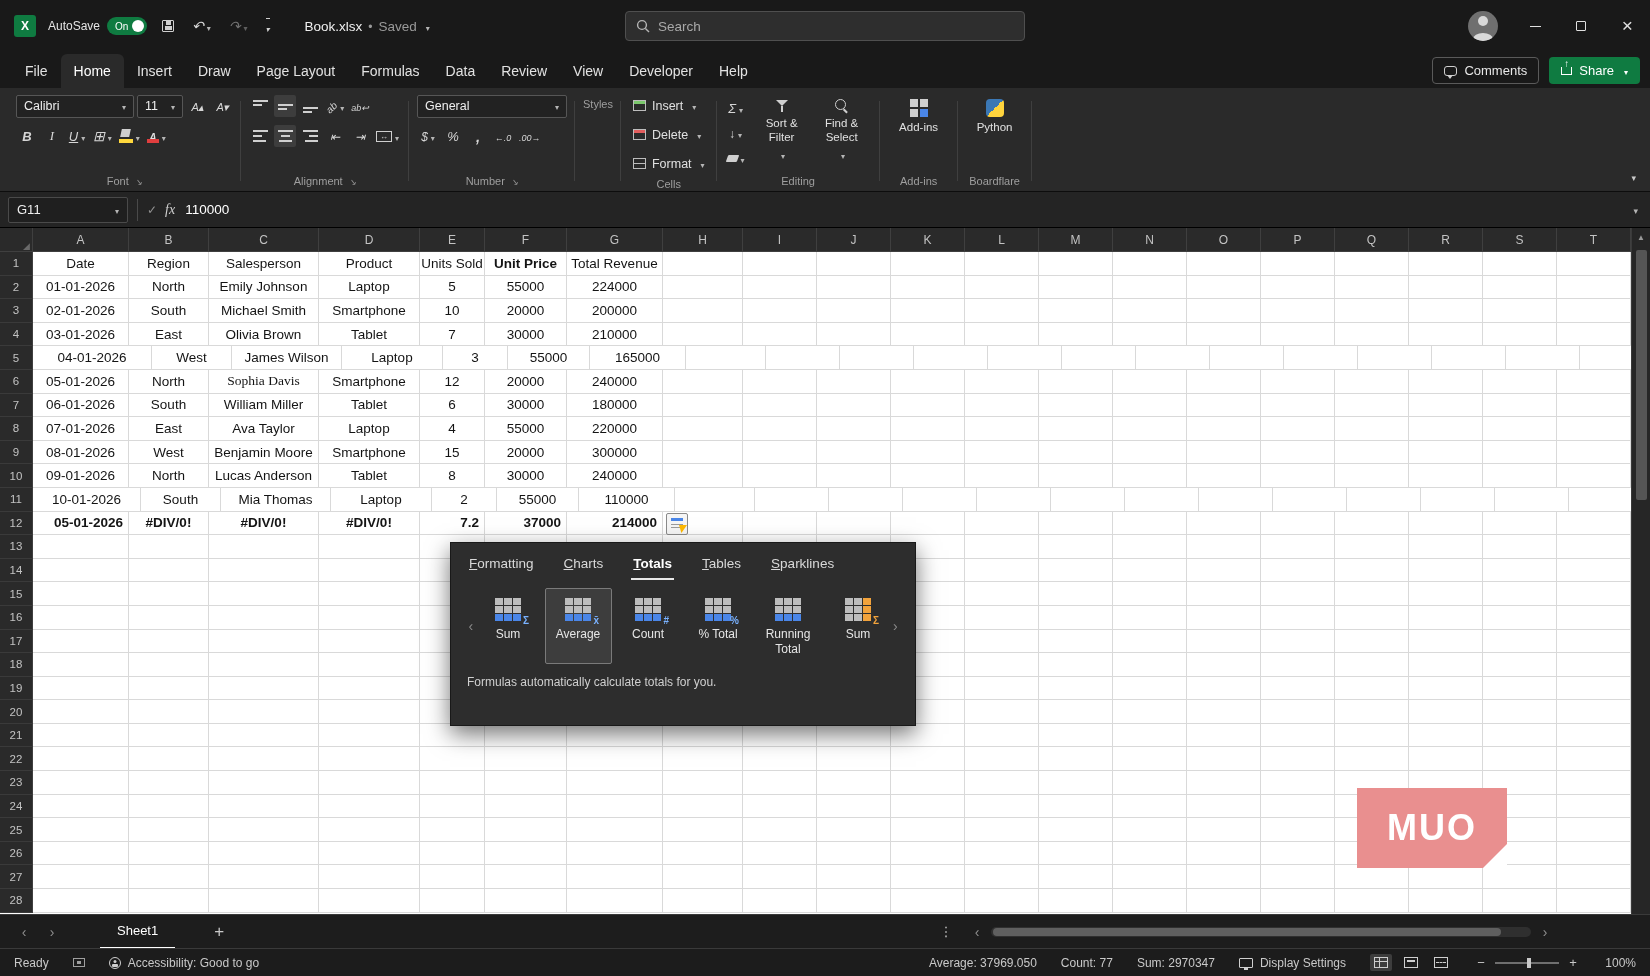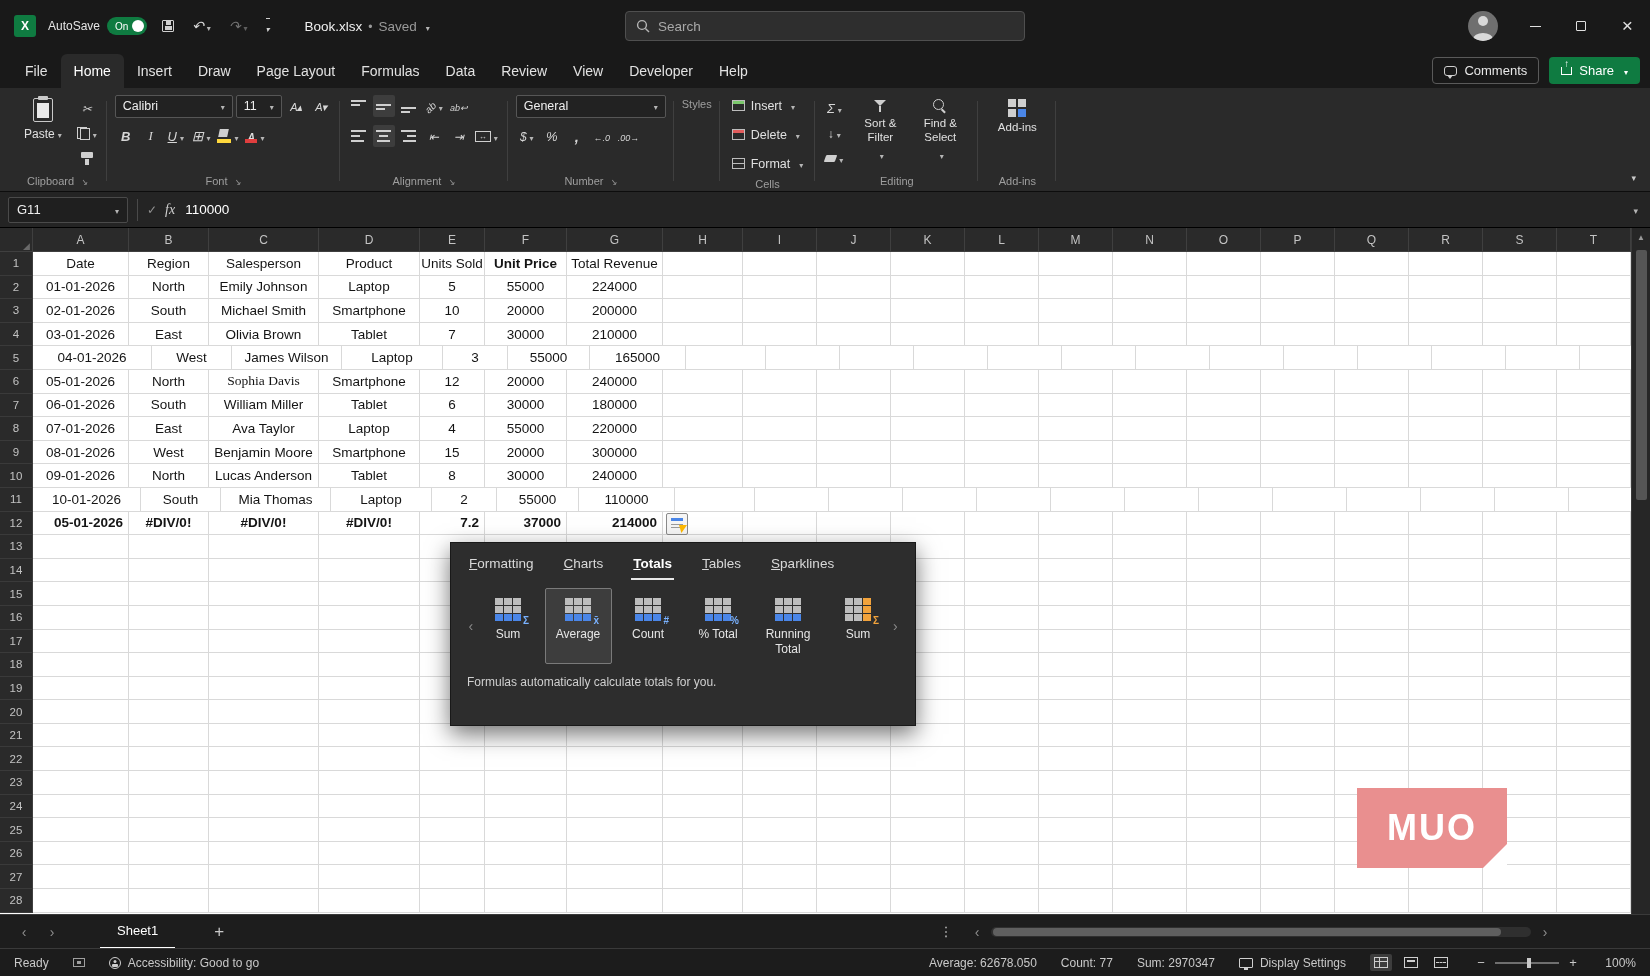--- a/index.html
+++ b/index.html
@@ -318,47 +318,20 @@
       <span class="share-btn">
           <i class="ic-share"></i>
           <span>Share</span>
           <span class="dd light"></span>
         </span>
     </div>
   </div>
 
   <div class="ribbon">
 
-    <div class="rgroup">
-      <div class="rbody">
-        <div class="bigv">
-          <i class="ic-paste"></i>
-          <span class="bl">
-              <span>Paste</span>
-              <span class="dd"></span>
-            </span>
-        </div>
-        <div class="minicol">
-          <span class="ibtn">
-              <i class="g-cut"></i>
-            </span>
-          <span class="ibtn">
-              <i class="ic-copy"></i>
-              <span class="dd"></span>
-            </span>
-          <span class="ibtn">
-              <i class="ic-painter"></i>
-            </span>
-        </div>
-      </div>
-      <div class="rlabel">
-          <span>Clipboard</span>
-          <i class="launcher"></i>
-        </div>
-    </div>
 
     <div class="rgroup">
       <div class="rbody rrowcol">
         <div class="rrow">
           <span class="combo" style="width:118px">
               <span>Calibri</span>
               <span class="dd"></span>
             </span>
           <span class="combo" style="width:46px">
               <span>11</span>
@@ -551,20 +524,31 @@
         <div class="stylebtn" style="width:62px">
           <i class="ic-addins"></i>
           <span class="sl">Add-ins</span>
         </div>
       </div>
       <div class="rlabel">
           <span>Add-ins</span>
         </div>
     </div>
 
+    <div class="rgroup">
+      <div class="rbody">
+        <div class="stylebtn" style="width:58px">
+          <i class="ic-python"></i>
+          <span class="sl">Python</span>
+        </div>
+      </div>
+      <div class="rlabel">
+          <span>Boardflare</span>
+        </div>
+    </div>
 
     <span class="ribbon-collapse"></span>
   </div>
 
   <div class="formulabar">
     <span class="namebox">
         <span>G11</span>
         <span class="dd"></span>
       </span>
     <span class="vsep"></span>
@@ -1384,21 +1368,21 @@
   <div class="statusbar">
     <div class="sb-left">
       <span>Ready</span>
       <span class="ic-macro"></span>
       <span class="acc">
           <i class="ic-access"></i>
           <span>Accessibility: Good to go</span>
         </span>
     </div>
     <div class="sb-right">
-      <span>Average: 62678.050</span>
+      <span>Average: 37969.050</span>
       <span>Count: 77</span>
       <span>Sum: 2970347</span>
       <span class="ds">
           <i class="ic-display"></i>
           <span>Display Settings</span>
         </span>
       <span class="sb-views">
         <span class="vwbtn active">
             <i class="vw vw-normal"></i>
           </span>

